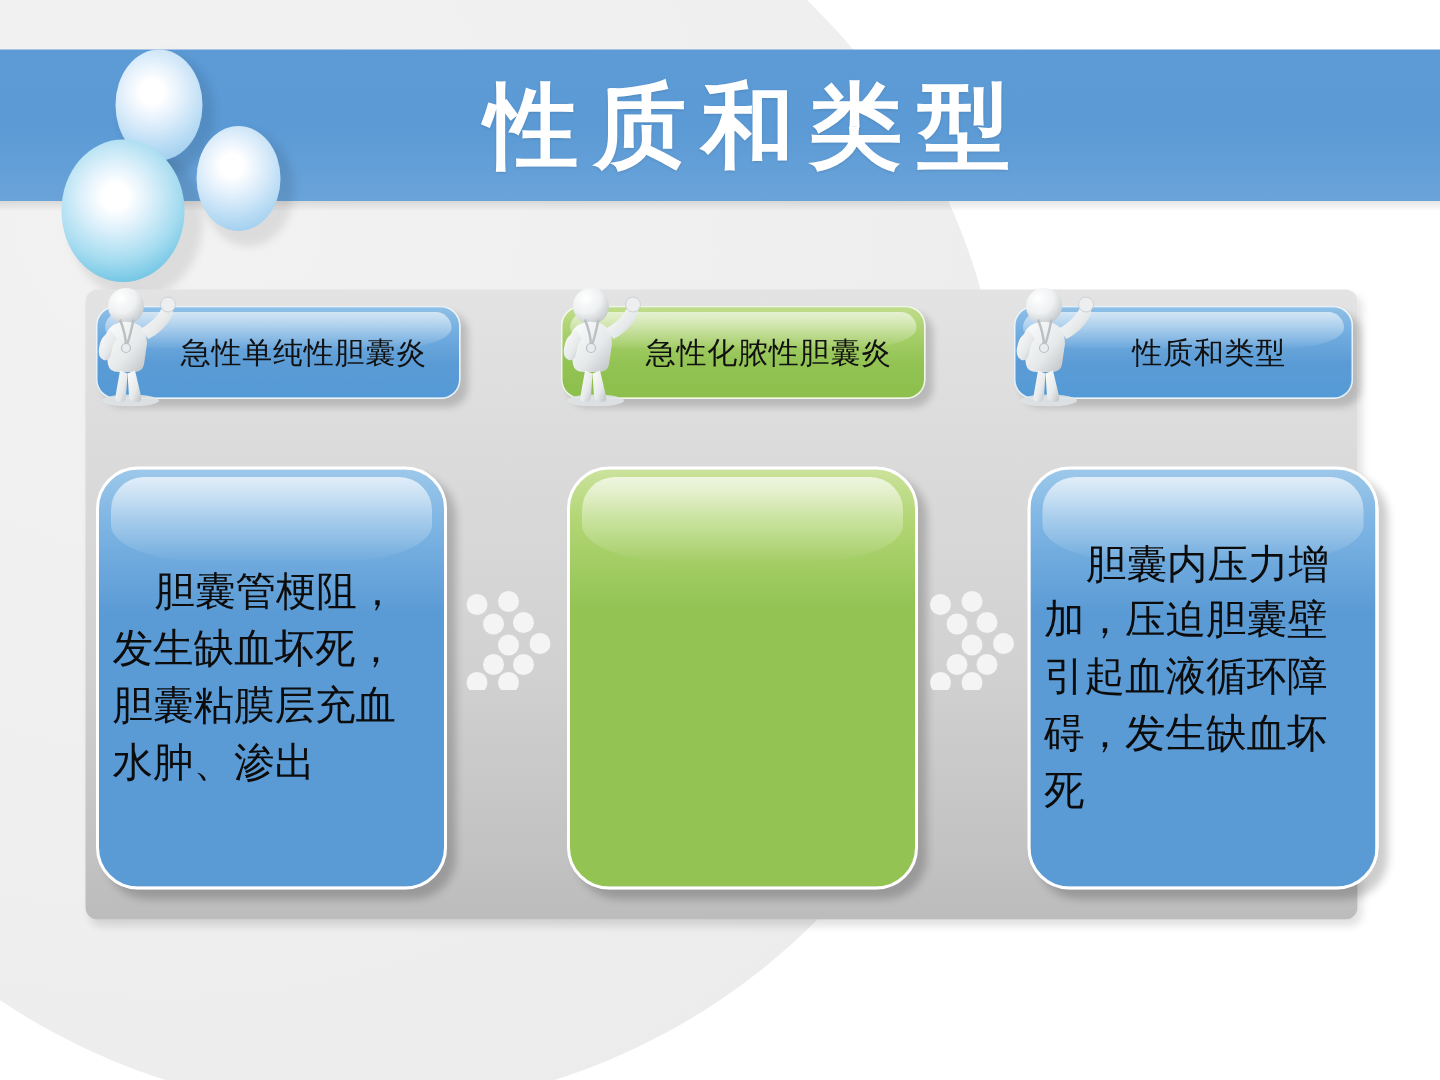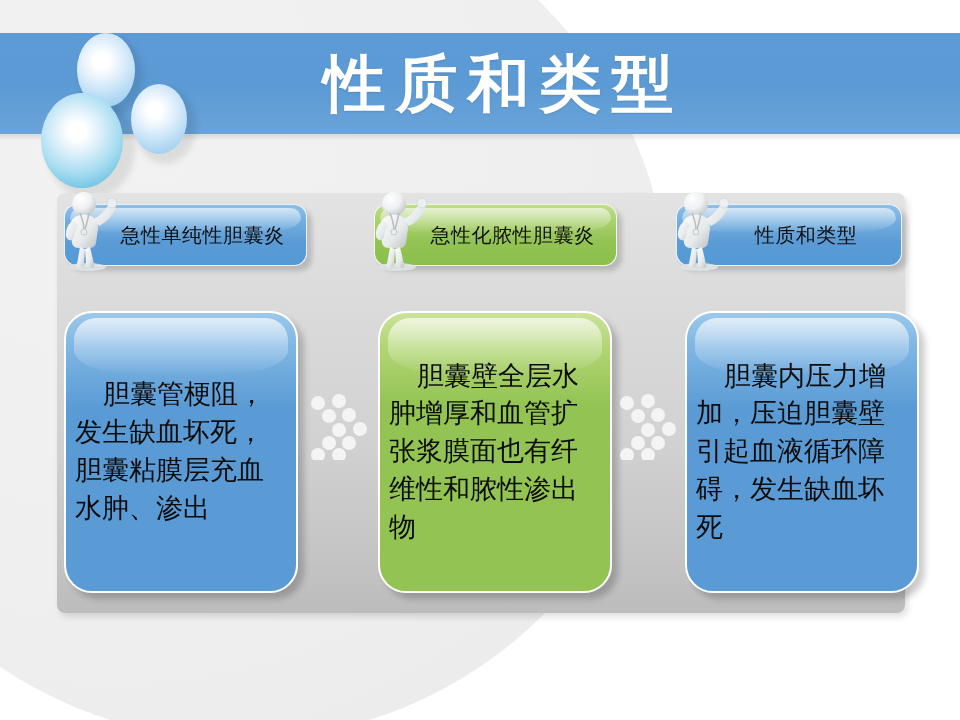--- a/index.html
+++ b/index.html
@@ -309,21 +309,20 @@
       <circle cx="53" cy="41" r="7"></circle>
       <circle cx="22" cy="55" r="7"></circle>
       <circle cx="42" cy="55" r="7"></circle>
       <circle cx="11" cy="67" r="7"></circle>
       <circle cx="32" cy="67" r="7"></circle>
     </g>
   </svg>
 
   <div class="box green" id="box2">
     <div class="box-gloss"></div>
-    <div class="box-text">胆囊壁全层水肿增厚和血管扩张浆膜面也有纤维性和脓性渗出物</div>
   </div>
 
   <svg class="arrow" id="arrow2" viewBox="0 0 72 72">
     <g fill="#f4f4f4">
       <circle cx="11" cy="15" r="7"></circle>
       <circle cx="32" cy="13" r="7"></circle>
       <circle cx="22" cy="28" r="7"></circle>
       <circle cx="42" cy="27" r="7"></circle>
       <circle cx="32" cy="42" r="7"></circle>
       <circle cx="53" cy="41" r="7"></circle>

